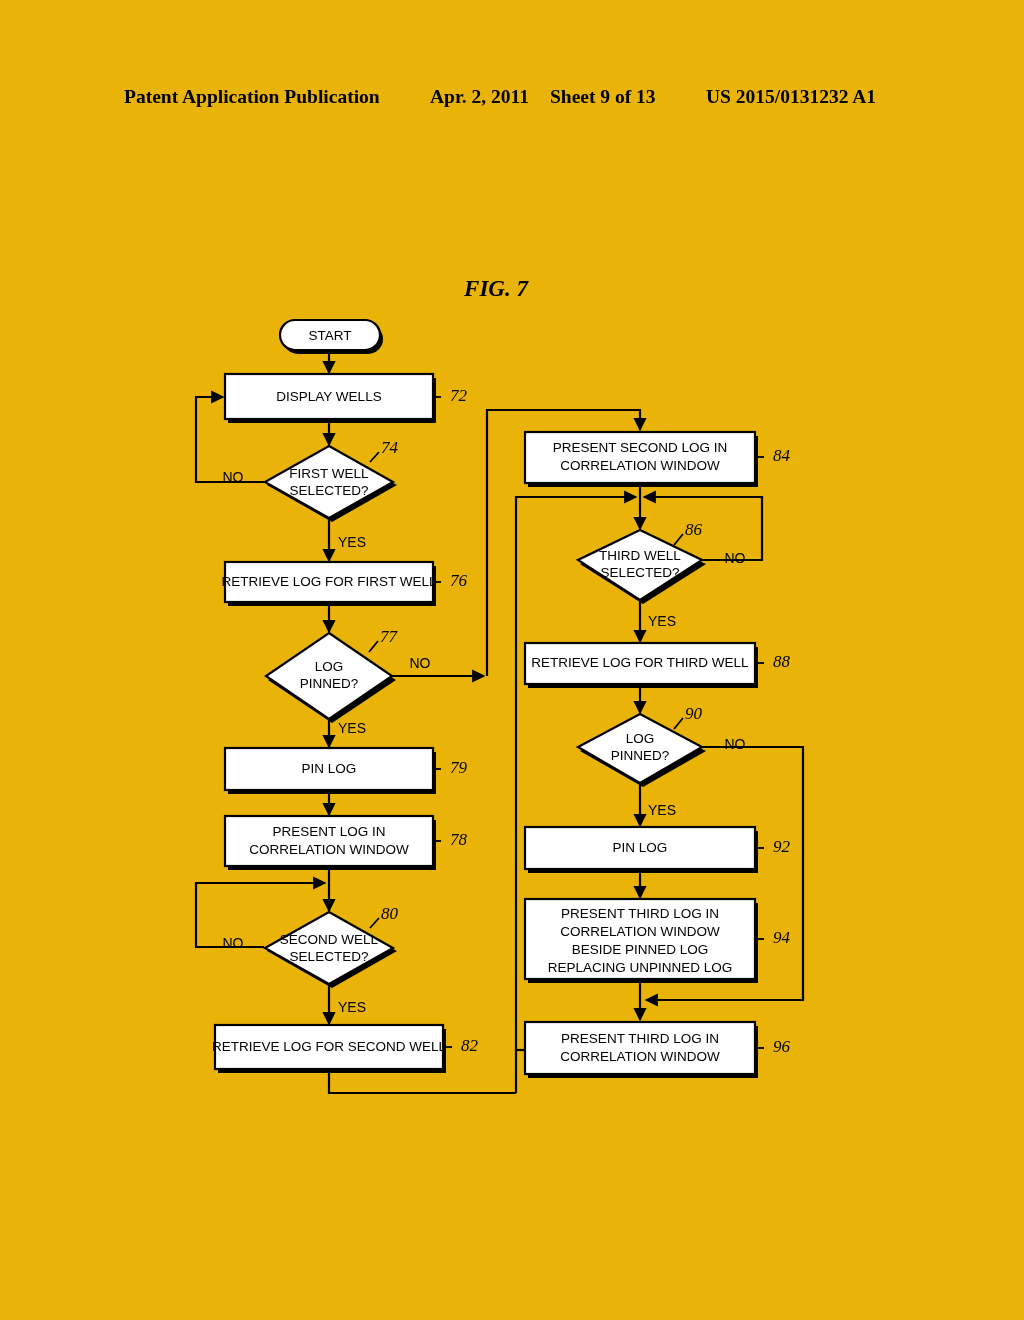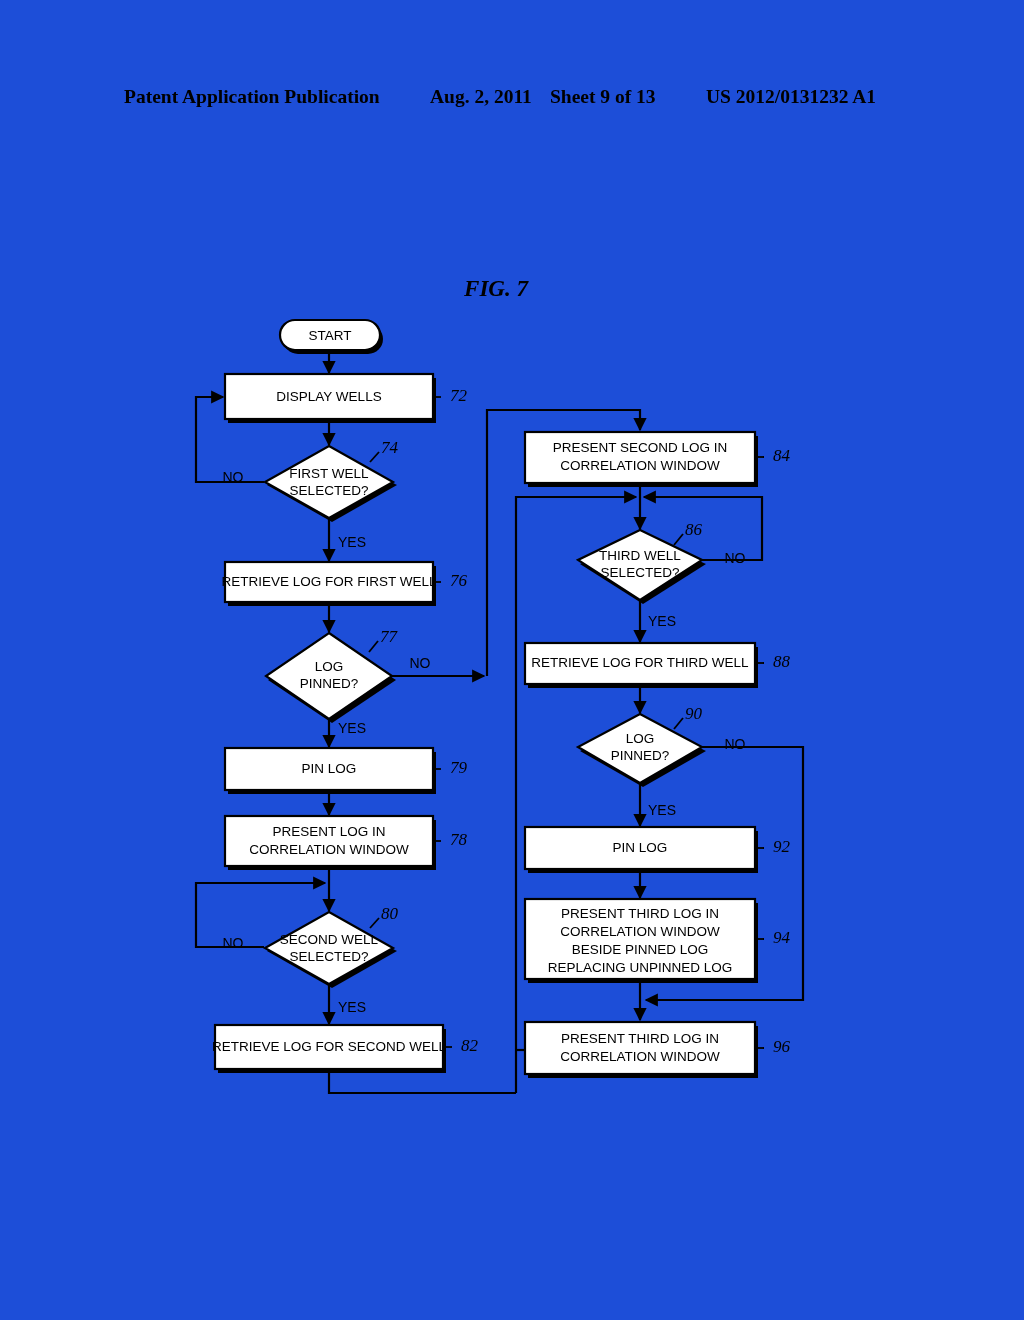--- a/index.html
+++ b/index.html
@@ -12,21 +12,21 @@
     height: 1320px;
     font-family: "Liberation Sans", sans-serif;
     color: #000000;
     position: relative;
     overflow: hidden;
   }
   .page {
     position: relative;
     width: 1024px;
     height: 1320px;
-    background: #1d4ed8;
+    background: #eab308;
     text-decoration: underline;
   }
   .pub-header {
     position: absolute;
     top: 86px;
     left: 0;
     width: 1024px;
     height: 28px;
     font-family: "Liberation Serif", serif;
     font-weight: bold;
@@ -100,23 +100,23 @@
     stroke-width: 1.8;
   }
 </style>
 </head>
 <body>
 
 <div class="page">
 
   <div class="pub-header">
     <span class="hdr-title">Patent Application Publication</span>
-    <span class="hdr-date">Aug. 2, 2011</span>
+    <span class="hdr-date">Apr. 2, 2011</span>
     <span class="hdr-sheet">Sheet 9 of 13</span>
-    <span class="hdr-num">US 2012/0131232 A1</span>
+    <span class="hdr-num">US 2015/0131232 A1</span>
   </div>
 
   <svg class="figure" viewBox="0 0 1024 1320" xmlns="http://www.w3.org/2000/svg">
     <defs>
       <marker id="arrow" viewBox="0 0 10 10" refX="9" refY="5" markerWidth="6" markerHeight="6" orient="auto-start-reverse">
         <path d="M 0 0 L 10 5 L 0 10 z" fill="#000000"></path>
       </marker>
     </defs>
 
     <text class="fig-title" x="496" y="291">FIG. 7</text>

